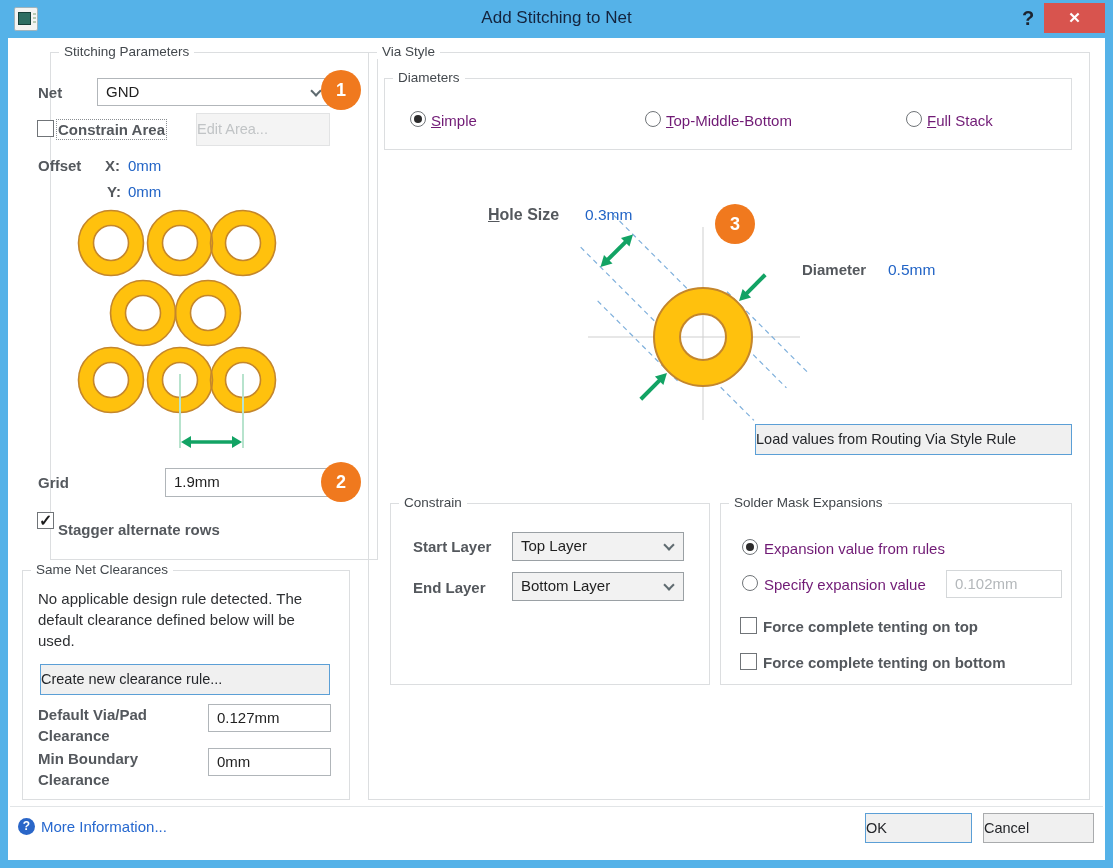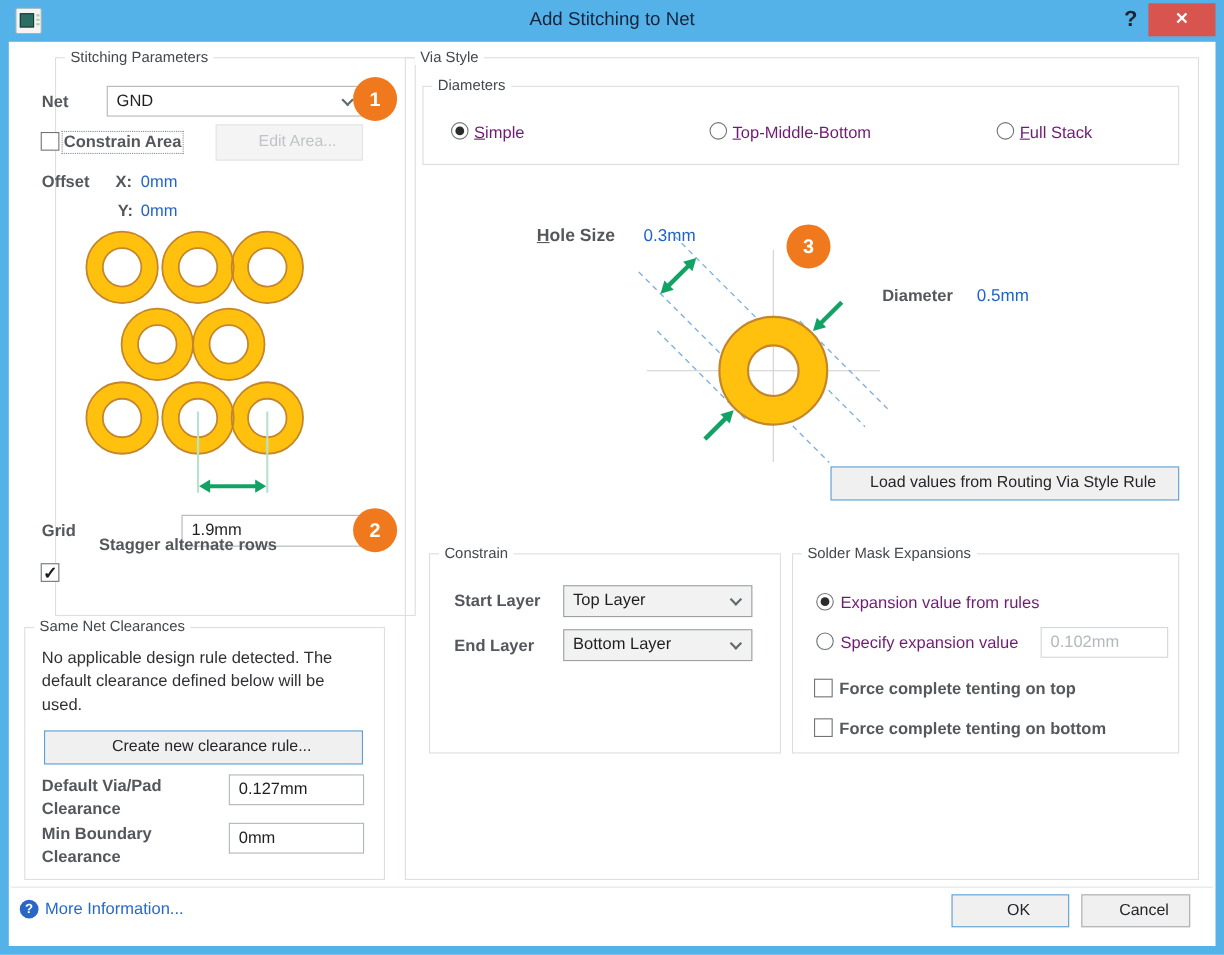--- a/index.html
+++ b/index.html
@@ -24,21 +24,21 @@
   .val  { position:absolute; font-size:15px; color:#2264c6; }
   .u    { text-decoration:underline; }
 
   .inp { position:absolute; background:#fff; border:1px solid #b0b5b9; font-size:15px; color:#1f1f1f; padding:4px 8px 0 8px; }
   .inp.disabled { border-color:#d4d7d9; color:#b4b8bb; }
 
   .combo { position:absolute; background:#fff; border:1px solid #b2b6ba; font-size:15px; color:#1f1f1f; padding:4px 24px 0 8px; }
   .combo.gray { background:#f2f2f2; border-color:#9aa0a4; }
   .chev { position:absolute; right:10px; top:8px; width:8px; height:8px; border-right:2px solid #5f6b70; border-bottom:2px solid #5f6b70; transform:rotate(45deg); }
 
-  .btn { position:absolute; background:#f0f0f0; border:1px solid #5b9fd6; font-size:14.5px; color:#24262a; text-align:center; cursor:default;padding-left:15px; }
+  .btn { position:absolute; background:#f0f0f0; border:1px solid #5b9fd6; font-size:14.5px; color:#24262a; cursor:default; }
   .btn.graybrd { border-color:#a9abad; }
   .btn.disabled { background:#f4f4f4; border-color:#e2e3e4; color:#c1c4c6; }
 
   .cb { position:absolute; width:17px; height:17px; background:#fff; border:1px solid #707478; }
   .cb.checked::after { content:"✓"; position:absolute; left:1px; top:-2px; font-size:16px; font-weight:bold; color:#1c1c1c; }
   .radio { position:absolute; width:16px; height:16px; background:#fff; border:1px solid #707478; border-radius:50%; }
   .radio.sel::after { content:""; position:absolute; left:3px; top:3px; width:8px; height:8px; border-radius:50%; background:#2b2b2b; }
 
   .badge { position:absolute; width:40px; height:40px; border-radius:50%; background:#f0791e; color:#fff; font-size:18px; font-weight:bold; text-align:center; line-height:40px; }
 
@@ -120,21 +120,21 @@
       <polygon points="111,236 121,230 121,242" fill="#12a364"></polygon>
       <polygon points="172,236 162,230 162,242" fill="#12a364"></polygon>
     </g>
   </svg>
 
   <span class="lbl" style="left:38px; top:474px;">Grid</span>
   <div class="inp" style="left:165px; top:468px; width:166px; height:29px;">1.9mm</div>
   <div class="badge" style="left:321px; top:462px;">2</div>
 
   <div class="cb checked" style="left:37px; top:512px;"></div>
-  <span class="lbl" style="left:58px; top:487px;margin-left:32px;">Stagger alternate rows</span>
+  <span class="lbl" style="left:58px; top:521px;">Stagger alternate rows</span>
 
   <div class="grp" style="left:22px; top:570px; width:328px; height:230px;">
     <span class="cap">Same Net Clearances</span>
   </div>
   <div style="position:absolute; left:38px; top:588px; width:294px; font-size:15px; line-height:21px; color:#2e3033;">No applicable design rule detected. The default clearance defined below will be used.</div>
   <div class="btn" style="left:40px; top:664px; width:290px; height:31px; line-height:29px;">Create new clearance rule...</div>
   <span class="lbl" style="left:38px; top:704px; width:165px; line-height:21px;">Default Via/Pad Clearance</span>
   <div class="inp" style="left:208px; top:704px; width:123px; height:28px;">0.127mm</div>
   <span class="lbl" style="left:38px; top:748px; width:165px; line-height:21px;">Min Boundary Clearance</span>
   <div class="inp" style="left:208px; top:748px; width:123px; height:28px;">0mm</div>
@@ -212,15 +212,15 @@
   <div class="inp disabled" style="left:946px; top:570px; width:116px; height:28px;">0.102mm</div>
   <div class="cb" style="left:740px; top:617px;"></div>
   <span class="lbl" style="left:763px; top:618px;">Force complete tenting on top</span>
   <div class="cb" style="left:740px; top:653px;"></div>
   <span class="lbl" style="left:763px; top:654px;">Force complete tenting on bottom</span>
 
   <div style="position:absolute; left:10px; top:806px; width:1093px; height:1px; background:#e2e5e7;"></div>
   <div class="help-ball" style="left:18px; top:818px;">?</div>
   <span class="link" style="left:41px; top:818px;">More Information...</span>
   <div class="btn" style="left:865px; top:813px; width:107px; height:30px; line-height:28px;">OK</div>
-  <div class="btn graybrd" style="left:983px; top:813px; width:99px; height:30px; line-height:28px;">Cancel</div>
+  <div class="btn graybrd" style="left:983px; top:813px; width:111px; height:30px; line-height:28px;">Cancel</div>
 
 </div>
 
 </body></html>

